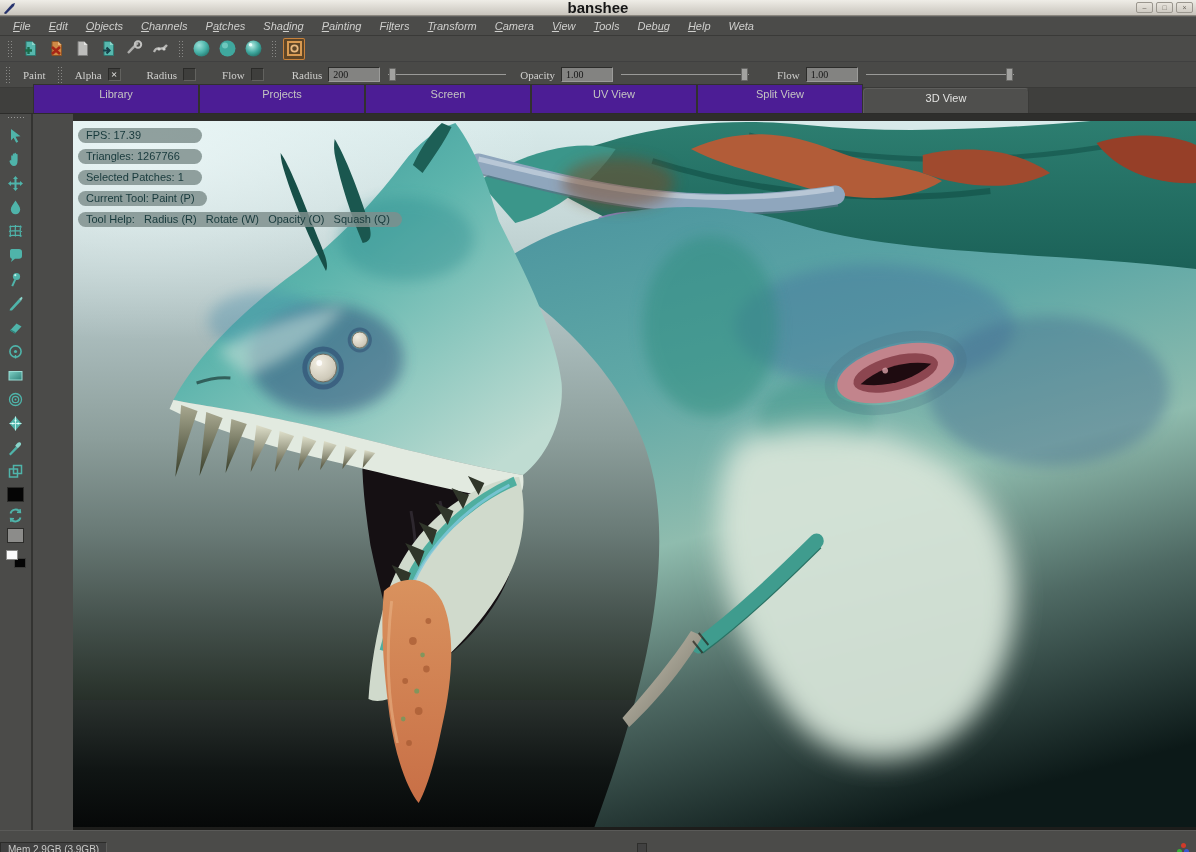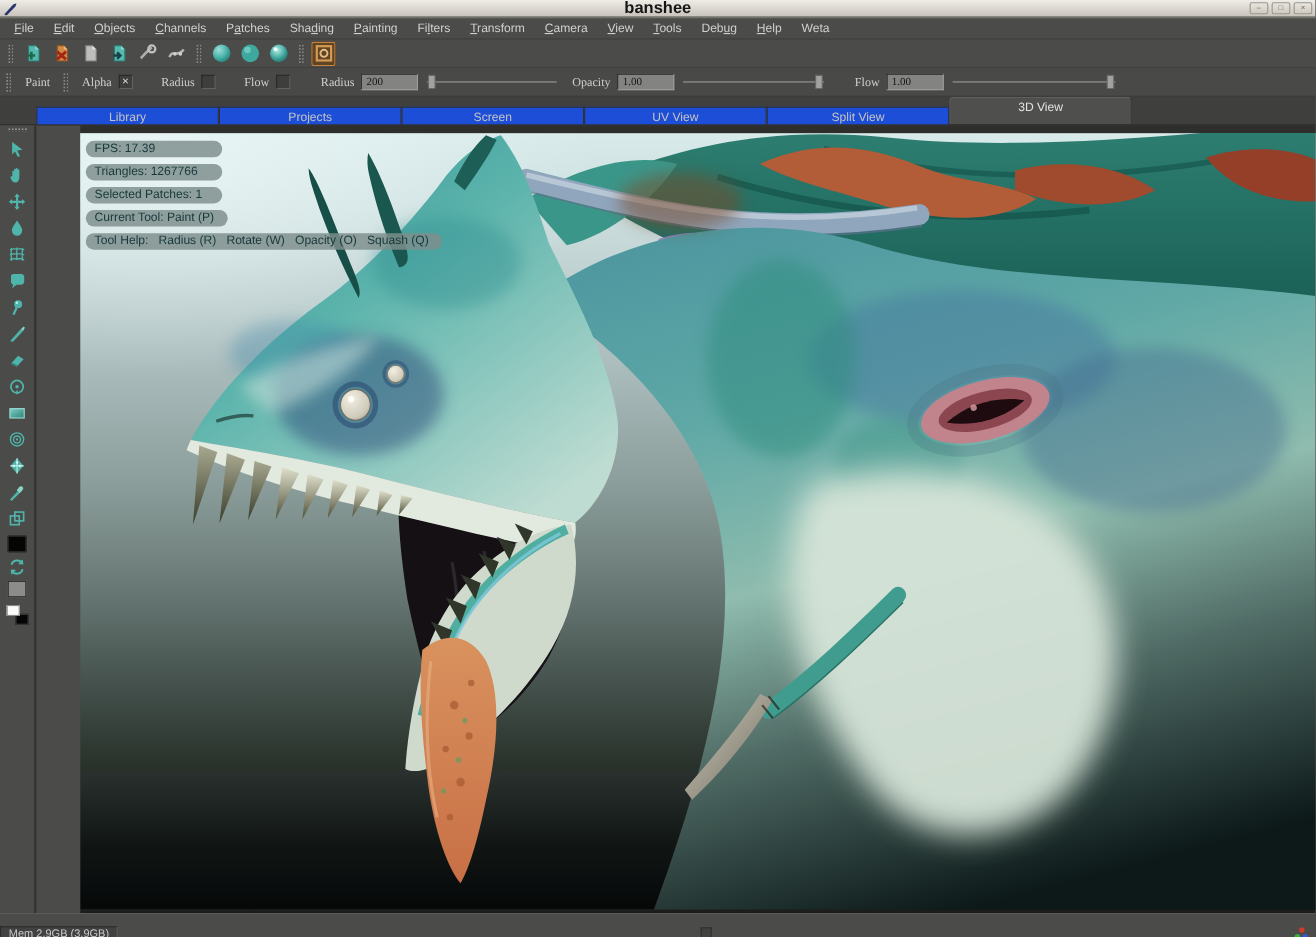--- a/index.html
+++ b/index.html
@@ -14,21 +14,21 @@
   .app-icon { width:14px; height:12px; }
   .win-title { position:absolute; left:0; right:0; text-align:center;
     font-weight:bold; color:#151515; font-size:15px; }
   .win-btns { margin-left:auto; display:flex; gap:3px; position:relative; }
   .win-btn { width:17px; height:11px; background:linear-gradient(#e8e4dc,#cfcbc3);
     border:1px solid #9a968e; border-radius:2px; font-size:7px; line-height:9px;
     text-align:center; color:#6a665e; }
 
   
   .menubar { height:20px; background:var(--chrome); border-top:1px solid #5e5e5c;
-    border-bottom:1px solid #3a3a38; display:flex; align-items:center; padding-left:4px; }
+    border-bottom:1px solid #3a3a38; display:flex; align-items:center; padding-left:4px;font-style:italic; }
   .menu-item { padding:0 9px; color:var(--txt); line-height:18px; cursor:default; }
   .menu-item u { text-decoration:underline; }
 
   
   .toolbar { height:26px; background:var(--chrome); border-bottom:1px solid #404040;
     display:flex; align-items:center; padding-left:2px; }
   .sep { width:5px; height:18px; margin:0 5px;
     background-image:radial-gradient(#98989а 35%, transparent 36%),radial-gradient(#989896 35%, transparent 36%);
     background-image:radial-gradient(#989896 35%, transparent 36%);
     background-size:3px 3px; opacity:.8; }
@@ -51,21 +51,21 @@
   .slider { position:relative; height:15px; margin-right:14px; }
   .slider .track { position:absolute; top:7px; left:0; right:0; height:1px; background:#9a9a98; }
   .slider .handle { position:absolute; top:1px; width:7px; height:13px; background:#a2a2a0;
     border:1px solid #68686б; border:1px solid #686866; border-radius:1px; }
   .slider .handle.start { left:1px; } .slider .handle.end { right:1px; }
   .w118{width:118px}.w128{width:128px}.w148{width:148px}
 
   
   .tabbar { height:26px; background:#3f3f3d; border-bottom:1px solid #2c2c2a;
     display:flex; align-items:flex-end; padding-left:33px; }
-  .tab { width:166px; height:16px; background:#1d4ed8; border:1px solid #31312f;
+  .tab { width:166px; height:29px; background:#4c1d95; border:1px solid #31312f;
     border-bottom:none; color:#c4c4c2; text-align:center; line-height:18px; }
   .tab.active { height:25px; background:#4f4f4d; border-color:#5e5e5c #3a3a38 transparent #5e5e5c;
     border-radius:4px 4px 0 0; color:#e2e2e0; }
 
   
   .main { display:flex; height:716px; }
   .palette { width:33px; background:var(--chrome); border-right:2px solid #333331;
     display:flex; flex-direction:column; align-items:center; padding-top:2px; }
   .palette .hsep { width:18px; height:4px; margin-bottom:3px;
     background-image:radial-gradient(#989896 35%, transparent 36%); background-size:3px 3px; }

